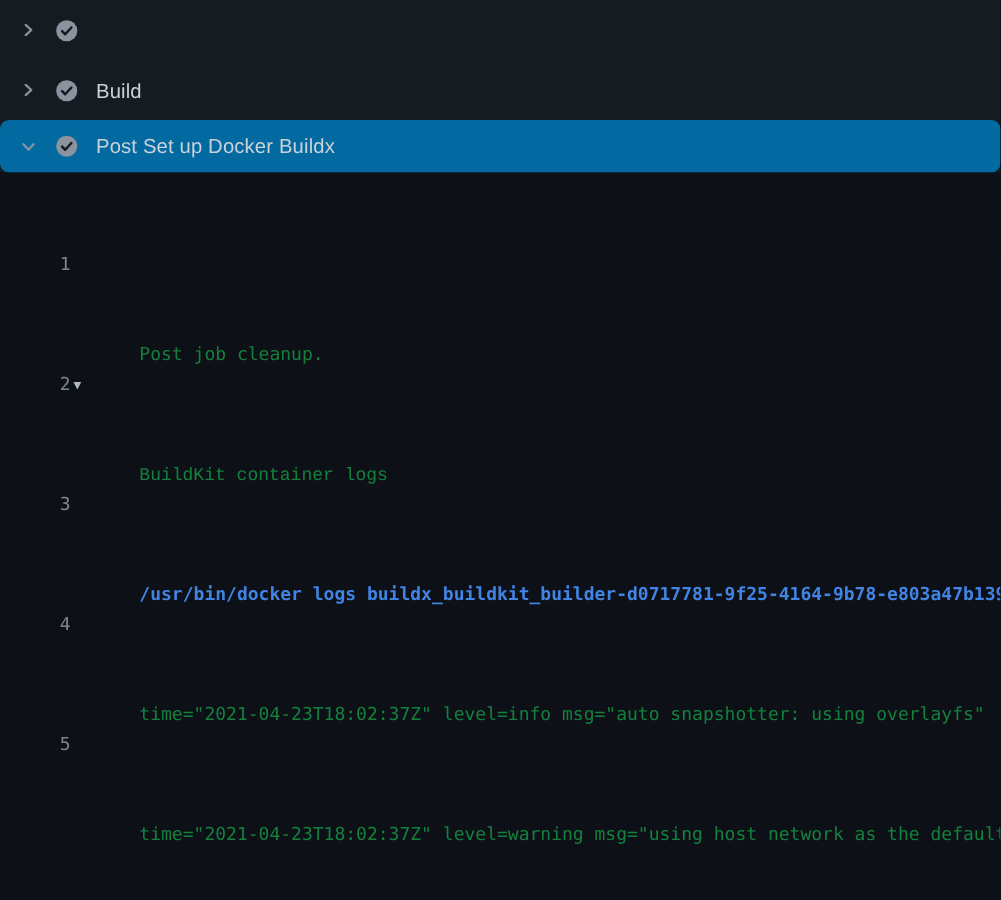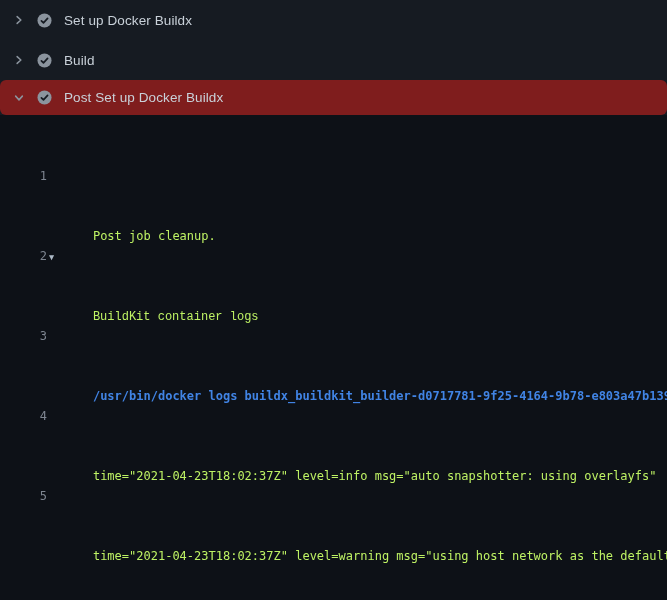--- a/index.html
+++ b/index.html
@@ -7,56 +7,55 @@
   body { font-family: "Liberation Sans", sans-serif; background: #0d1117; }
   .app { width: 667px; height: 600px; display: flex; flex-direction: column; overflow: hidden; }
 
   
   .steps { background: #161b22; flex: 0 0 auto; }
   .step { height: 40px; display: flex; align-items: center; padding-left: 12px; cursor: pointer; }
   .step .chev { width: 14px; height: 16px; margin-right: 11px; display: flex; align-items: center; justify-content: center; flex: 0 0 auto; }
   .step .check { width: 15px; height: 15px; margin-right: 12px; display: flex; align-items: center; justify-content: center; flex: 0 0 auto; }
   .step .slabel { color: #c9d1d9; font-size: 13.5px; letter-spacing: 0.1px; }
   .step .chev-down { display: none; }
-  .step.expanded { height: 35px; background: #7f1d1d; border-radius: 6px; }
+  .step.expanded { height: 35px; background: #0369a1; border-radius: 6px; }
   .step.expanded .chev-down { display: flex; }
 
   
   .log { background: #0d1117; flex: 1 1 auto; padding-top: 11px;
          font-family: "DejaVu Sans Mono", monospace; font-size: 12px; line-height: 20px;
          white-space: pre; overflow: hidden; }
   .lrow { position: relative; height: 20px; padding-left: 64px; }
   .lnum { position: absolute; left: 0; top: 0; width: 47px; text-align: right;
           color: #7d8590; cursor: pointer; }
   .lmark { position: absolute; left: 49px; top: 1px; font-size: 8.5px; color: #adbac7;
            display: none; cursor: pointer; }
   .lrow.group .lmark { display: block; }
   .lrow.group .ltext { cursor: pointer; font-family: Liberation Mono, monospace; }
-  .ltext { color: #bef264; }
+  .ltext { color: #15803d; }
   .lrow.cmd .ltext { color: #4184e4; font-weight: bold; }
 </style>
 </head>
 <body>
 
 <div class="app">
   <div class="steps" id="steps">
   <div class="step">
     <span class="chev chev-right">
       <svg width="12" height="12" viewBox="0 0 16 16">
             <path d="M5.5 3.5L10.5 8l-5 4.5" stroke="#8b949e" stroke-width="2" fill="none" stroke-linecap="round" stroke-linejoin="round"></path>
           </svg>
     </span>
 
     <span class="check">
       <svg width="15" height="15" viewBox="0 0 16 16">
             <circle cx="8" cy="8" r="7.5" fill="#8b949e"></circle>
             <path d="M4.7 8.3l2.2 2.2 4.4-4.8" stroke="#161b22" stroke-width="1.8" fill="none" stroke-linecap="round" stroke-linejoin="round"></path>
           </svg>
     </span>
-    <span class="slabel">Set up Docker Buildx</span>
   </div>
 
   <div class="step">
     <span class="chev chev-right">
       <svg width="12" height="12" viewBox="0 0 16 16">
             <path d="M5.5 3.5L10.5 8l-5 4.5" stroke="#8b949e" stroke-width="2" fill="none" stroke-linecap="round" stroke-linejoin="round"></path>
           </svg>
     </span>
 
     <span class="check">

